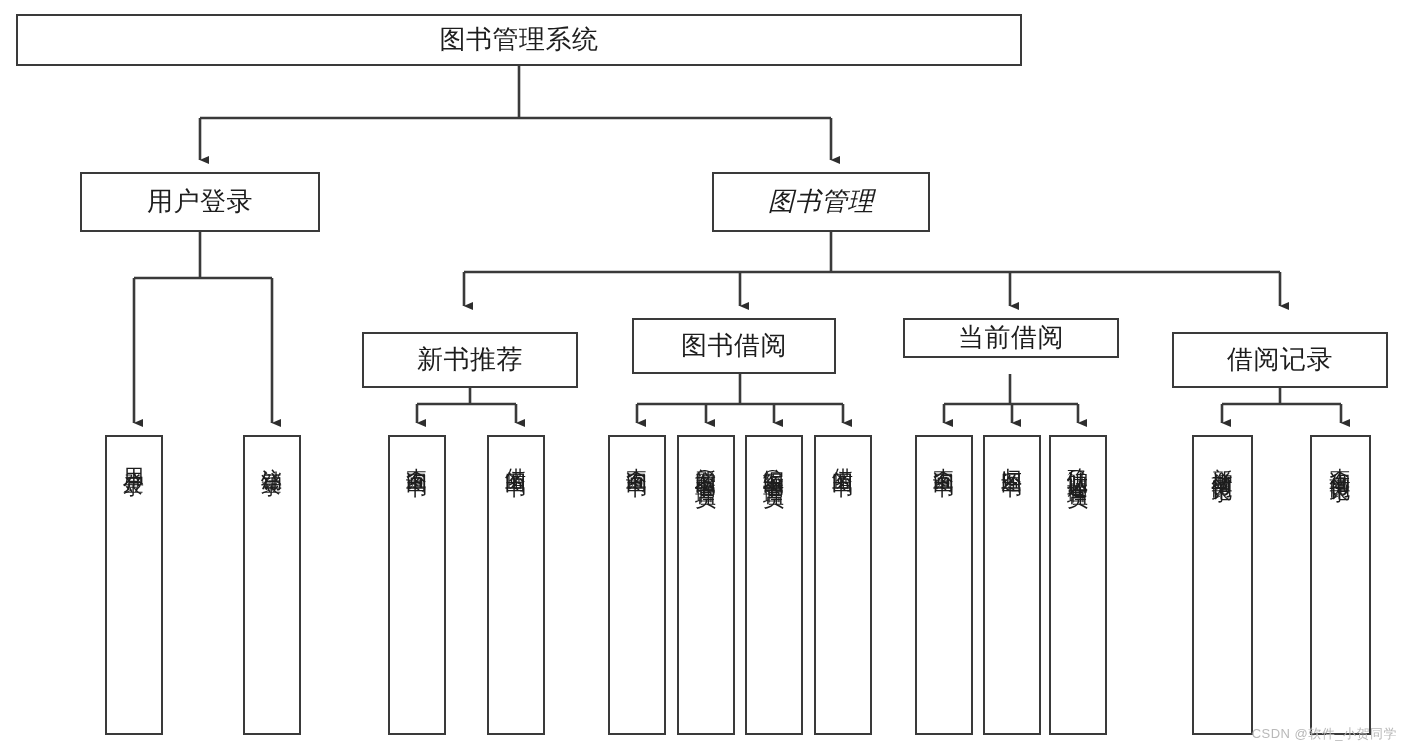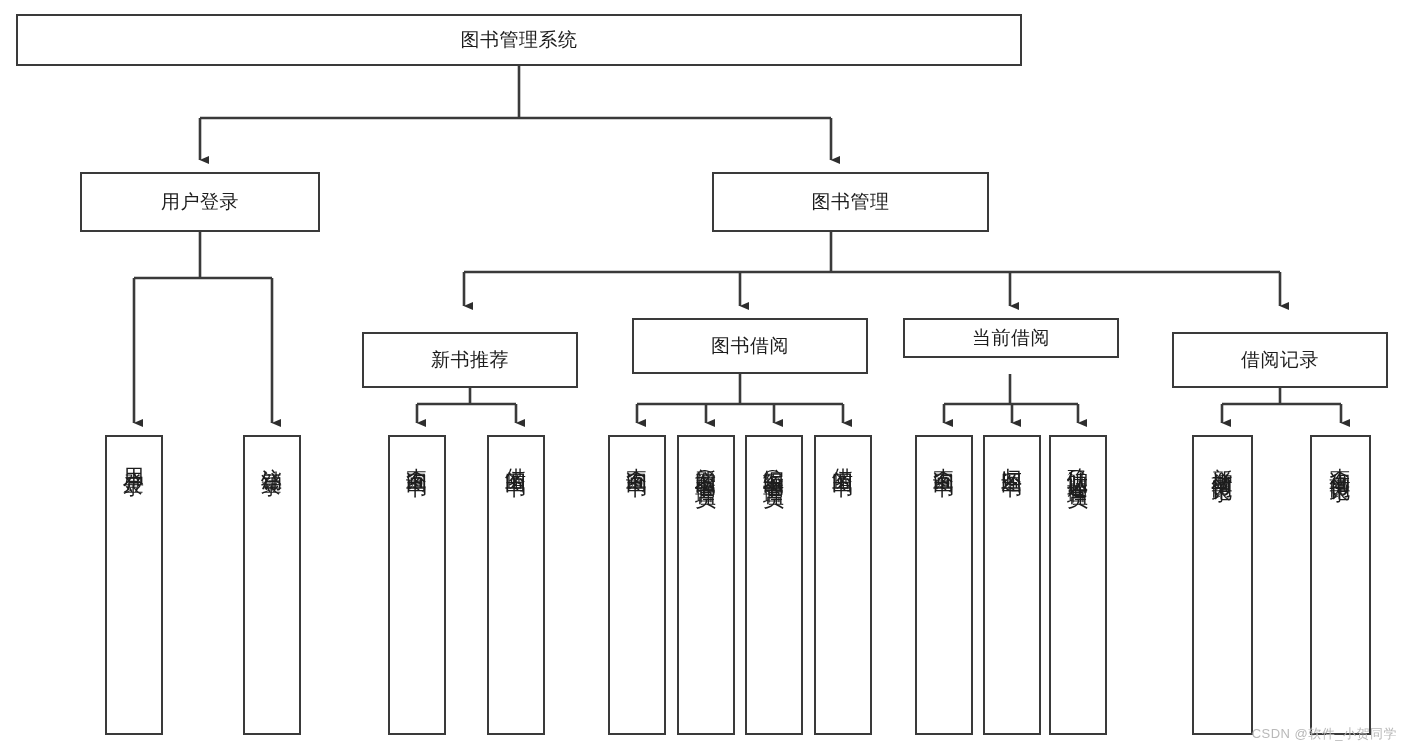--- a/index.html
+++ b/index.html
@@ -29,21 +29,21 @@
     box-sizing: border-box;
     border: 2px solid #3a3a3a;
     background: #ffffff;
     color: #1a1a1a;
     display: flex;
     align-items: center;
     justify-content: center;
     z-index: 2;
   }
   .node-label {
-    font-size: 19px;
+    font-size: 26px;
     line-height: 1.15;
     letter-spacing: 0.5px;
     white-space: nowrap;
     color: #1d1d1d;
   }
   .node.vertical {
     align-items: flex-start;
     padding-top: 14px;
   }
   .node.vertical .node-label {
@@ -121,28 +121,28 @@
     </g>
   </svg>
 
   <div class="node" style="left: 16px; top: 14px; width: 1006px; height: 52px;">
     <span class="node-label">图书管理系统</span>
   </div>
 
   <div class="node" style="left: 80px; top: 172px; width: 240px; height: 60px;">
     <span class="node-label">用户登录</span>
   </div>
-  <div class="node" style="left: 712px; top: 172px; width: 277px; height: 60px;">
+  <div class="node" style="left: 712px; top: 172px; width: 218px; height: 60px; font-style: italic;">
     <span class="node-label">图书管理</span>
   </div>
 
   <div class="node" style="left: 362px; top: 332px; width: 216px; height: 56px;">
     <span class="node-label">新书推荐</span>
   </div>
-  <div class="node" style="left: 632px; top: 318px; width: 236px; height: 56px;">
+  <div class="node" style="left: 632px; top: 318px; width: 204px; height: 56px;">
     <span class="node-label">图书借阅</span>
   </div>
   <div class="node" style="left: 903px; top: 318px; width: 216px; height: 40px;">
     <span class="node-label">当前借阅</span>
   </div>
   <div class="node" style="left: 1172px; top: 332px; width: 216px; height: 56px; justify-content: center;">
     <span class="node-label">借阅记录</span>
   </div>
 
   <div class="node vertical" style="left: 105px; top: 435px; width: 58px; height: 300px;">

